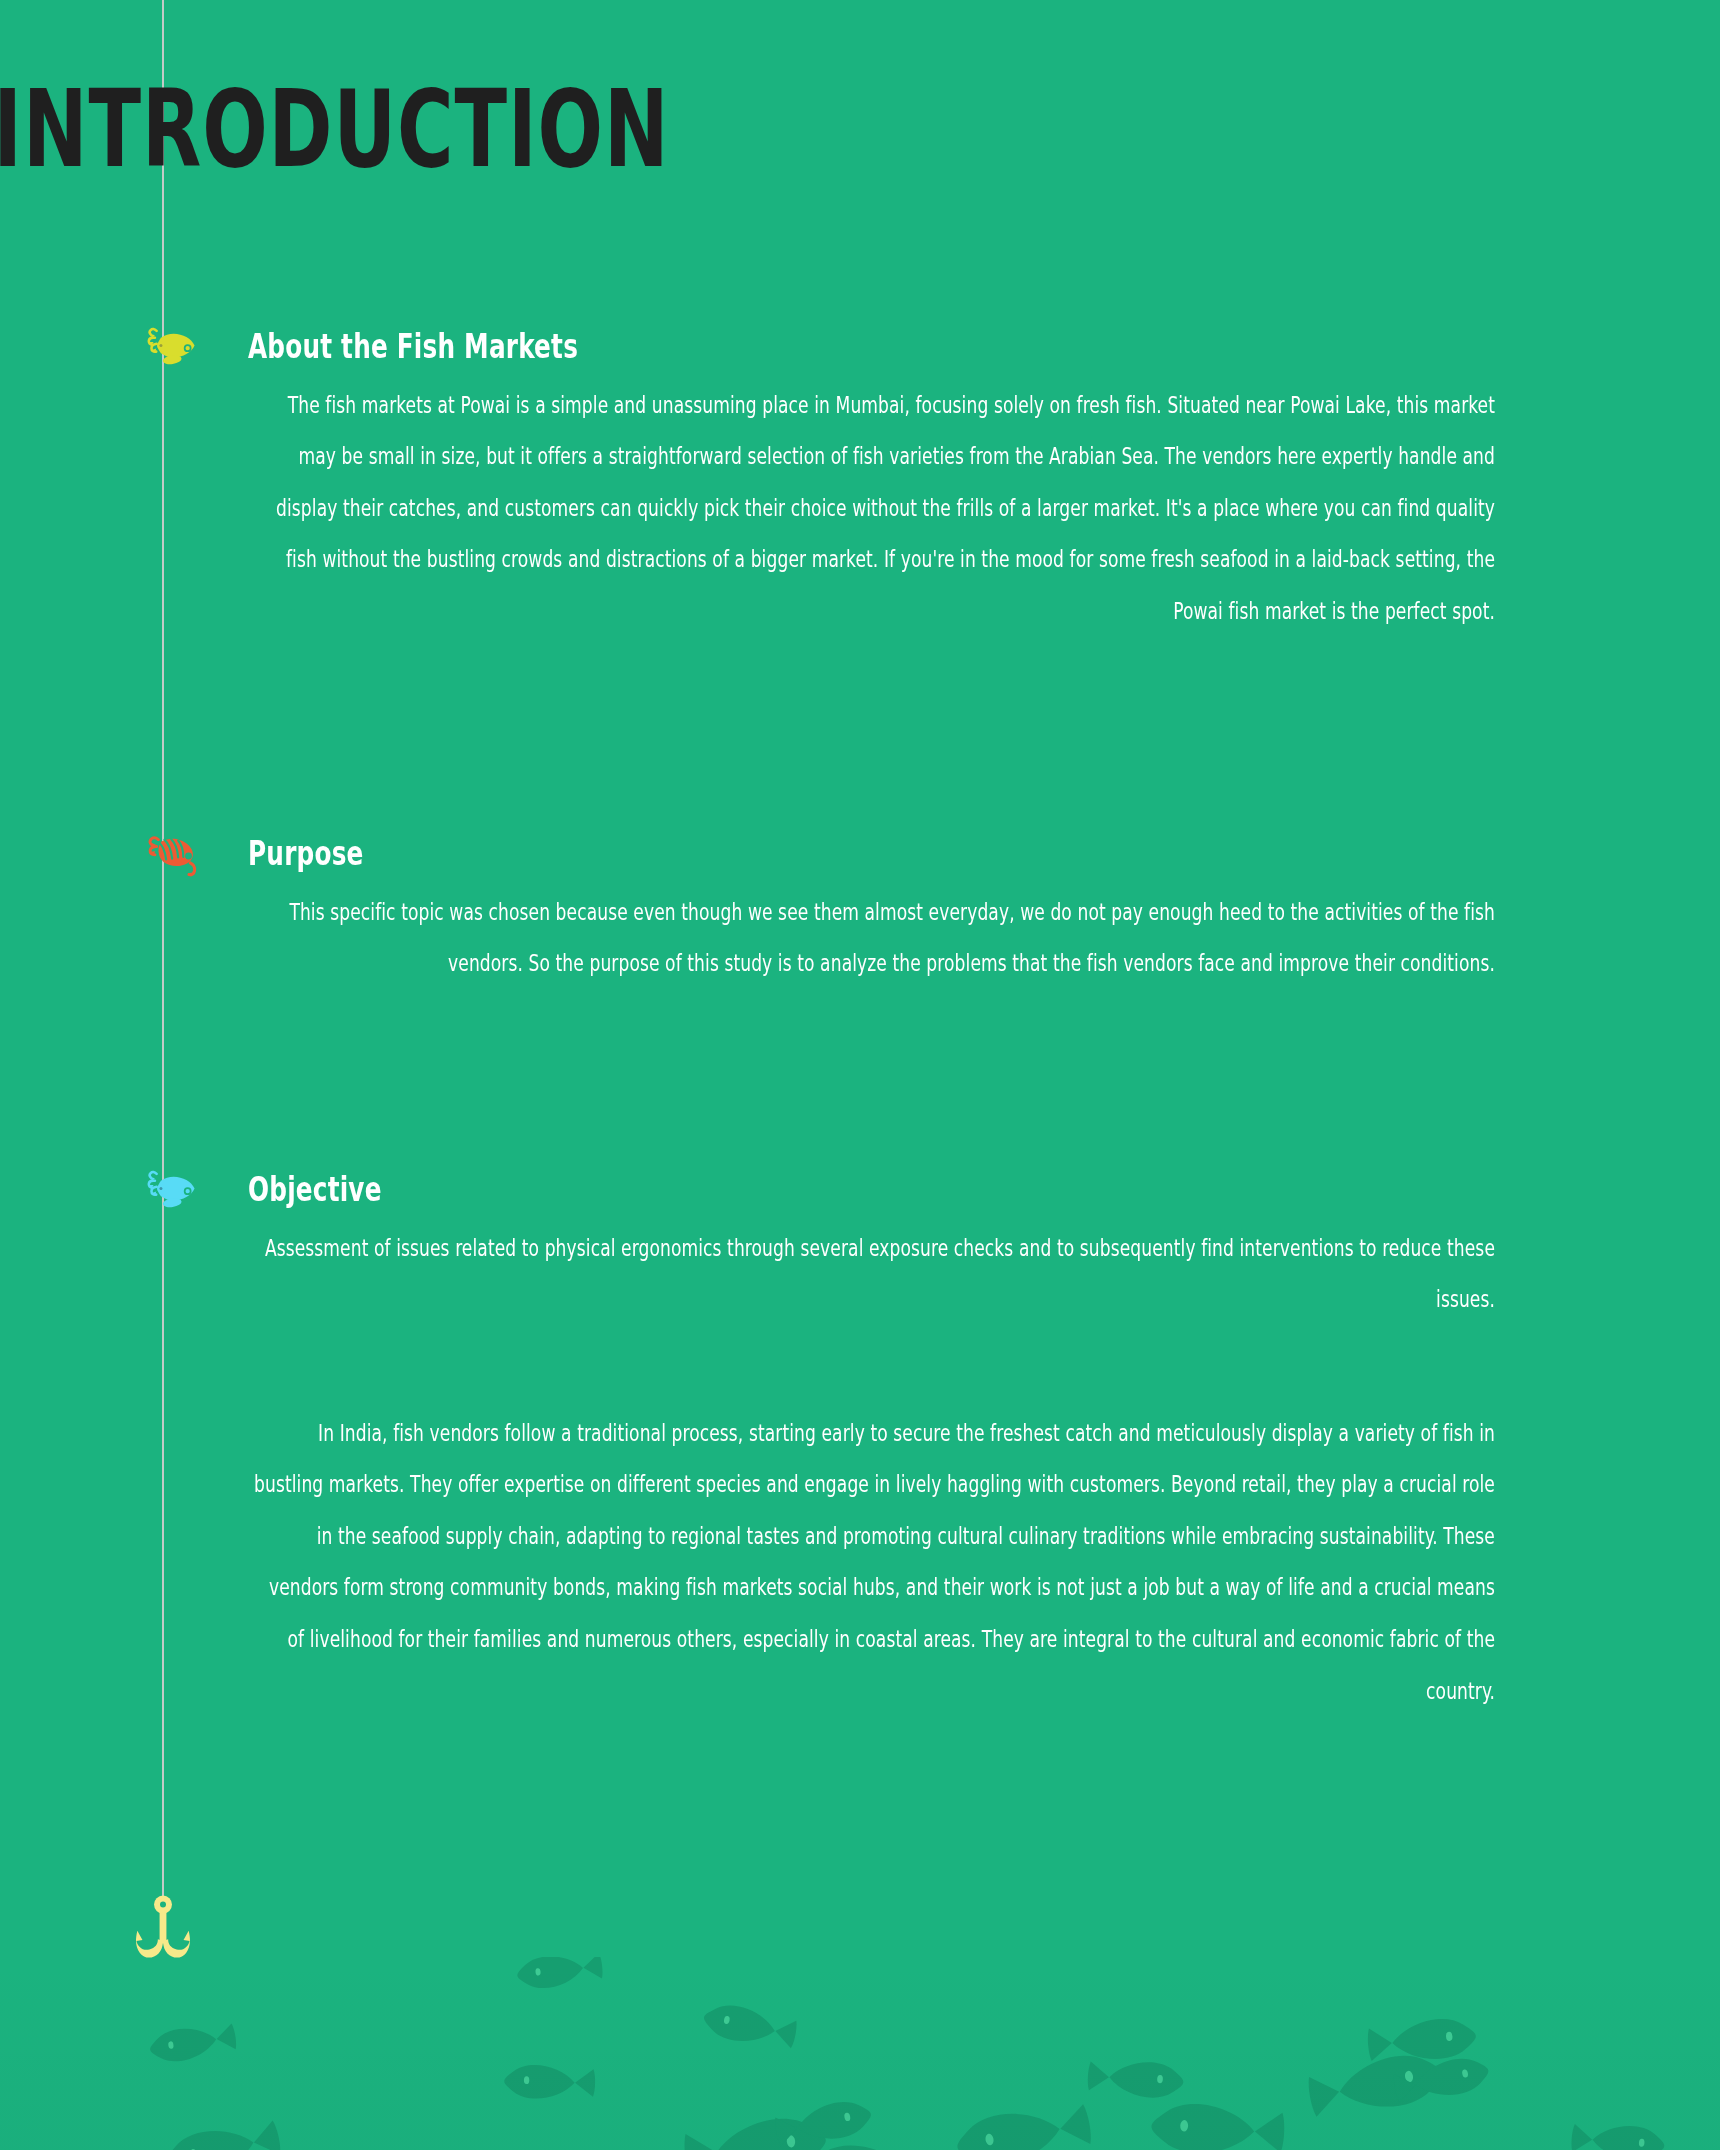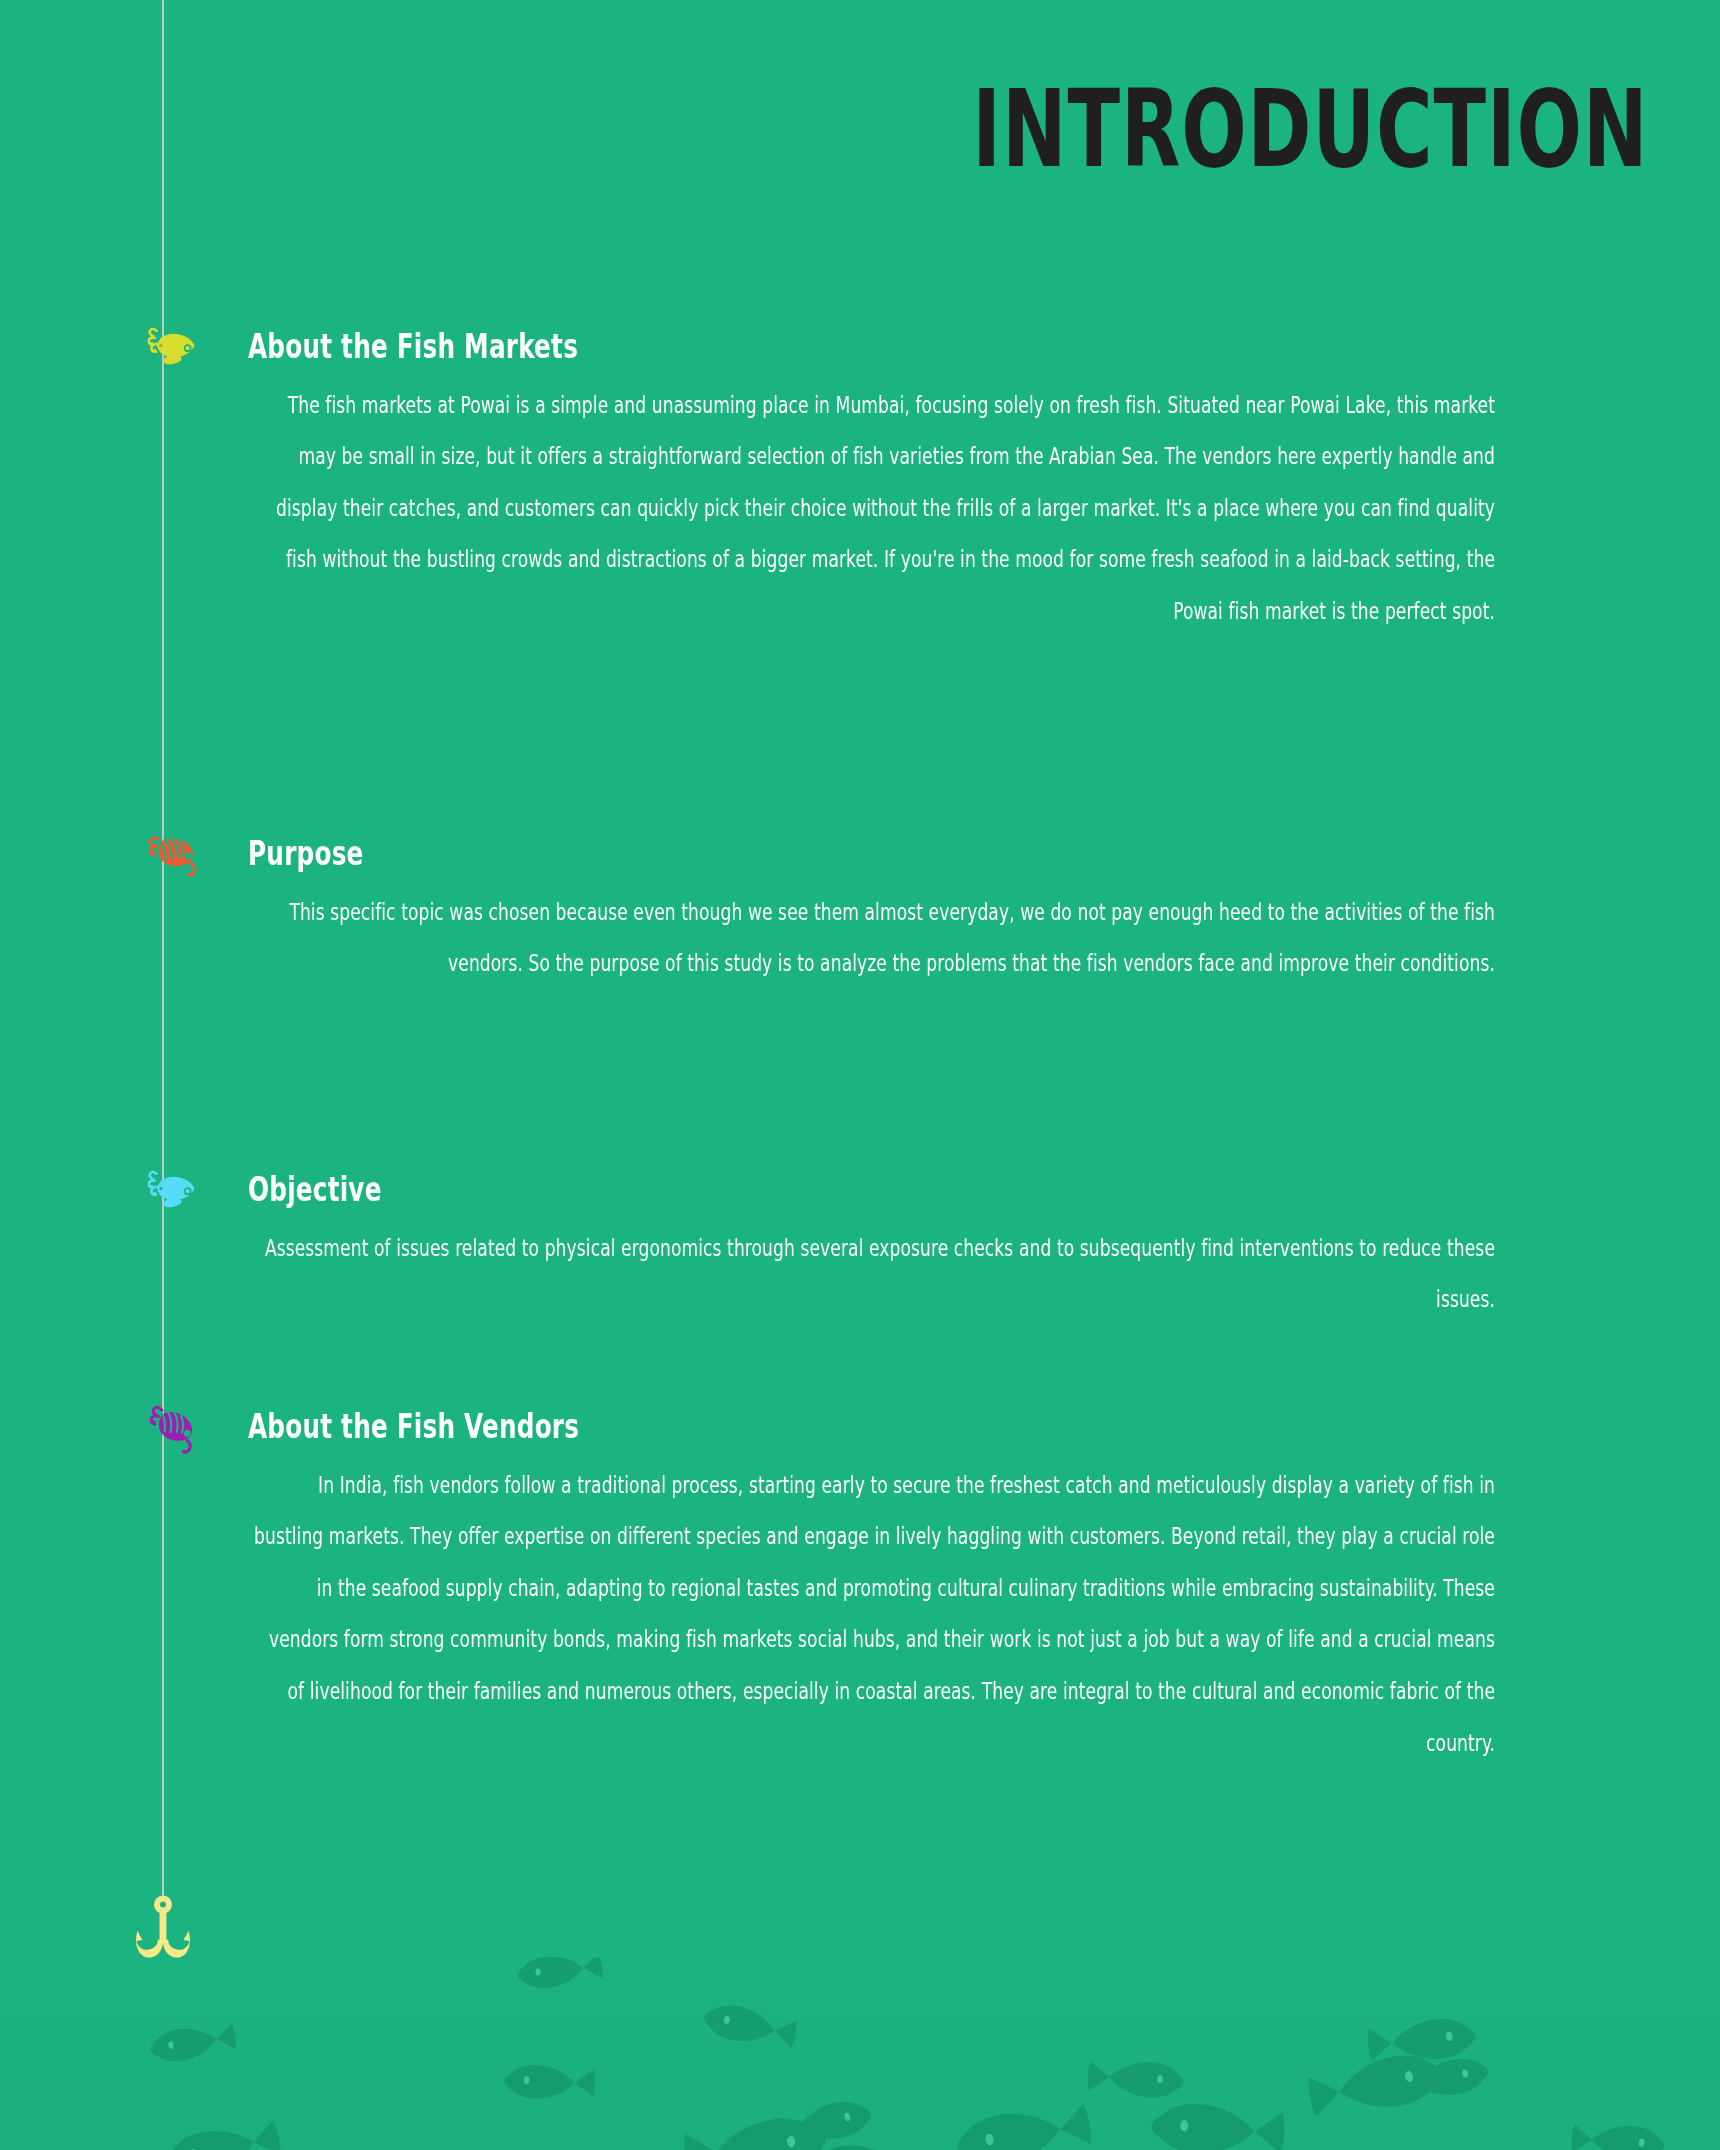--- a/index.html
+++ b/index.html
@@ -42,21 +42,21 @@
     position:absolute; left:162px; top:0;
     width:2.2px; height:1901px;
     background:#c3cbc7;
     z-index:2;
   }
 
   
   #title {
     position:absolute; left:0; top:75px;
     width:1642px;
-    text-align:right;
+    text-align:left;
     z-index:4;
   }
   #title .t {
     display:inline-block;
     color:#1f1f1f;
     font-family:"Liberation Sans Narrow","DejaVu Sans Condensed","Liberation Sans",sans-serif;
     font-weight:bold;
     font-size:84px;
     letter-spacing:0.9px;
     line-height:1;
@@ -635,34 +635,20 @@
             <path d="M112 88 q12 6 10 18 q-2 11 -13 9" fill="none" stroke="#ed5b34" stroke-width="7" stroke-linecap="round"></path>
             <path d="M107 112 l12 -2 l-5 10 Z" fill="#ed5b34"></path>
           </g>
         </svg>
         <div class="sec-title">Purpose</div>
       </div>
       <div class="sec-body">This specific topic was chosen because even though we see them almost everyday, we do not pay enough heed to the activities of the fish vendors. So the purpose of this study is to analyze the problems that the fish vendors face and improve their conditions.</div>
     </div>
 
     <div class="section" style="top:1407px;">
-      <div class="sec-head">
-        <svg class="lure" viewBox="0 0 130 130">
-          <g transform="rotate(14 65 65)">
-            <path d="M38 34 q-10 -8 -17 -1 q-6 7 2 13 M34 50 q-14 0 -15 9 q-1 10 11 10" fill="none" stroke="#9c1eb5" stroke-width="7" stroke-linecap="round"></path>
-            <path d="M21 42 l11 3 l-8 7 Z M19 62 l12 -1 l-5 9 Z" fill="#9c1eb5"></path>
-            <path d="M46 38 C 78 20, 120 44, 118 70 C 116 94, 74 104, 50 86 C 36 74, 34 50, 46 38 Z" fill="#9c1eb5"></path>
-            <path d="M38 40 q14 10 18 40 M52 34 q14 12 18 44 M68 33 q14 14 16 42 M84 36 q12 14 12 38" fill="none" stroke="#1bb37f" stroke-width="5" stroke-linecap="round"></path>
-            <circle cx="108" cy="72" r="8" fill="#1bb37f"></circle>
-            <path d="M112 88 q12 6 10 18 q-2 11 -13 9" fill="none" stroke="#9c1eb5" stroke-width="7" stroke-linecap="round"></path>
-            <path d="M107 112 l12 -2 l-5 10 Z" fill="#9c1eb5"></path>
-          </g>
-        </svg>
-        <div class="sec-title">About the Fish Vendors</div>
-      </div>
       <div class="sec-body">In India, fish vendors follow a traditional process, starting early to secure the freshest catch and meticulously display a variety of fish in bustling markets. They offer expertise on different species and engage in lively haggling with customers. Beyond retail, they play a crucial role in the seafood supply chain, adapting to regional tastes and promoting cultural culinary traditions while embracing sustainability. These vendors form strong community bonds, making fish markets social hubs, and their work is not just a job but a way of life and a crucial means of livelihood for their families and numerous others, especially in coastal areas. They are integral to the cultural and economic fabric of the country.</div>
     </div>
 
   </div>
 
   <svg id="hook" viewBox="0 0 200 180">
     <circle cx="100" cy="27" r="21" fill="#f7e98a"></circle>
     <circle cx="100" cy="27" r="7" fill="#1bb37f"></circle>
     <path d="M92 46 h16 v72 h-16 Z" fill="#f7e98a"></path>
     <path d="M100 112 C 100 150, 62 162, 46 140 C 34 124, 36 104, 40 88 L 52 110 L 38 112

